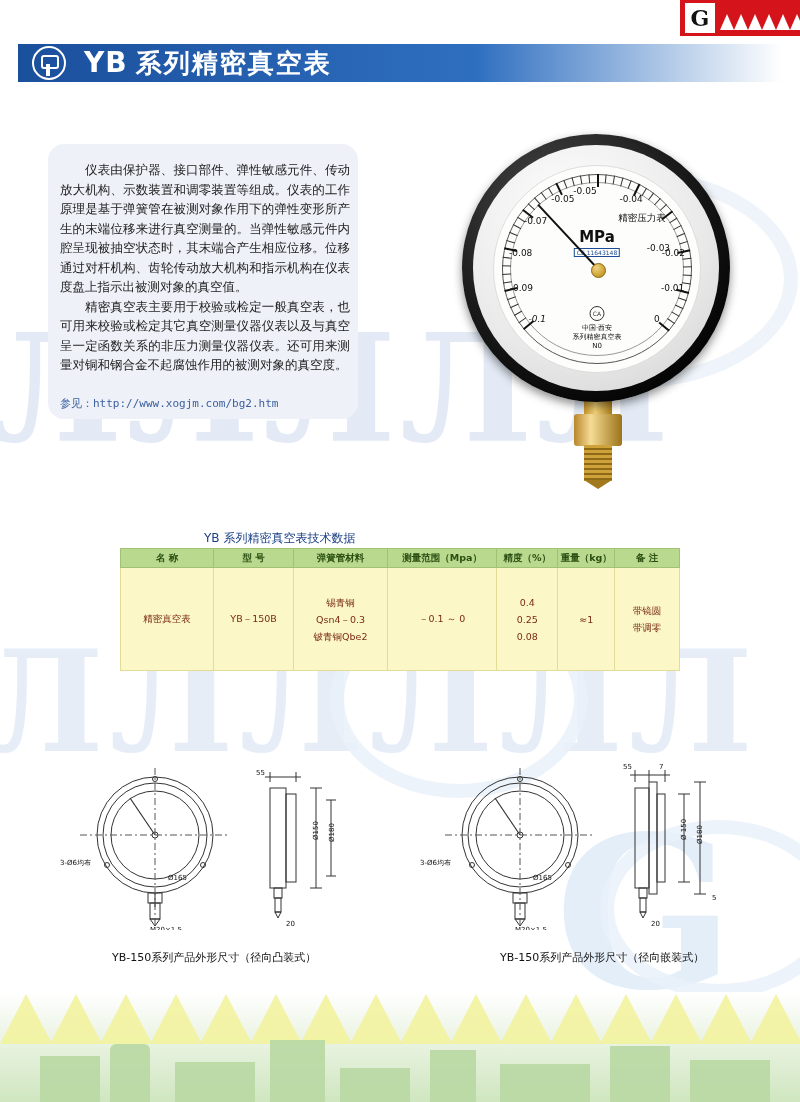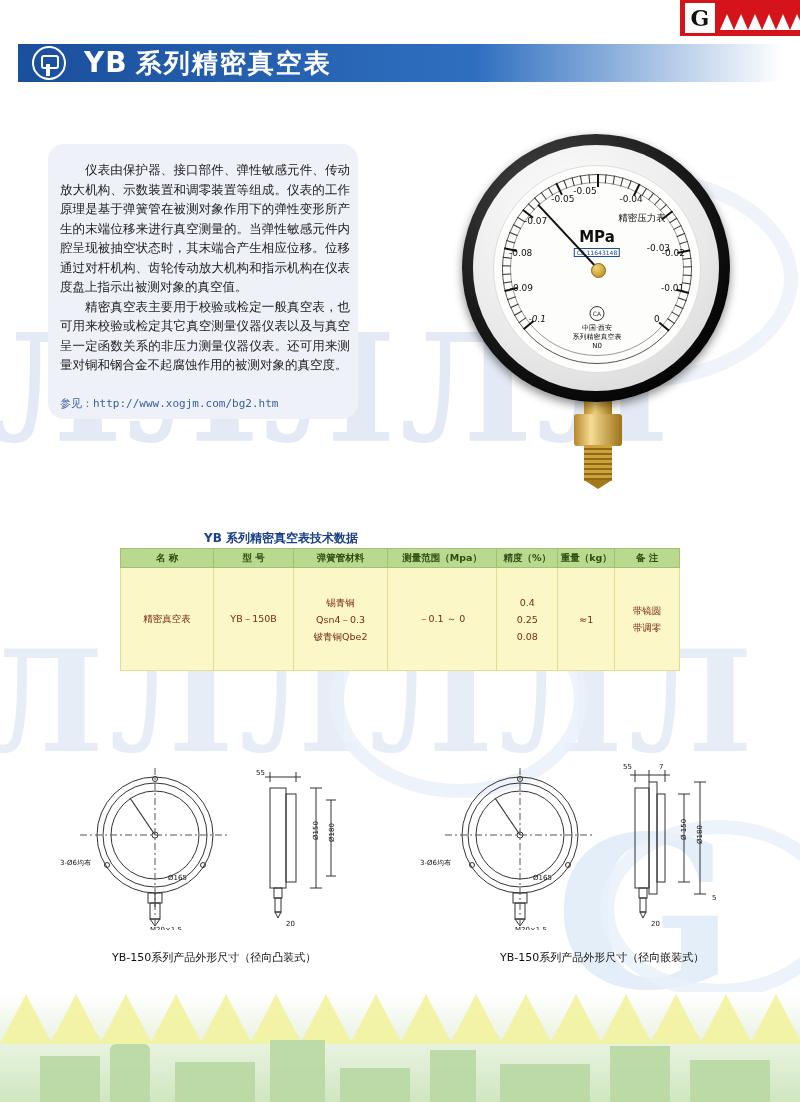--- a/index.html
+++ b/index.html
@@ -174,21 +174,21 @@
     background:repeating-linear-gradient(to bottom,#cfa13a 0 3px,#8f6a16 3px 5px);
   }
   .gauge-thread:after{
     content:"";position:absolute;left:0;bottom:-8px;width:0;height:0;
     border-left:14px solid transparent;border-right:14px solid transparent;
     border-top:9px solid #a3791d;
   }
 
   
   .table-title{
-    position:absolute;left:204px;top:530px;font-size:12px;color:#1a3f86;font-weight:bold;
+    position:absolute;left:204px;top:530px;font-size:12px;color:#1a3f86;font-weight:normal;
   }
   .spec-table{
     position:absolute;left:120px;top:548px;width:560px;border-collapse:collapse;
     font-size:9.5px;color:#333;
   }
   .spec-table th{
     background:#b8d98e;border:1px solid #9fc275;color:#2b4f12;font-weight:bold;
     height:16px;font-size:9.5px;
   }
   .spec-table td{

